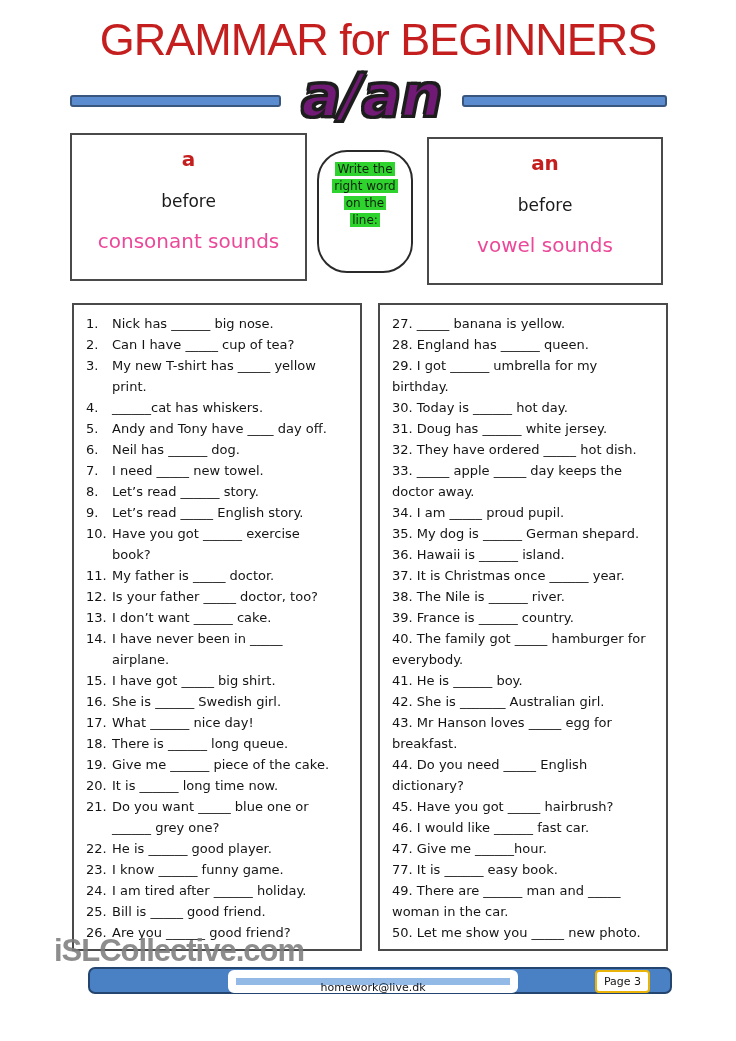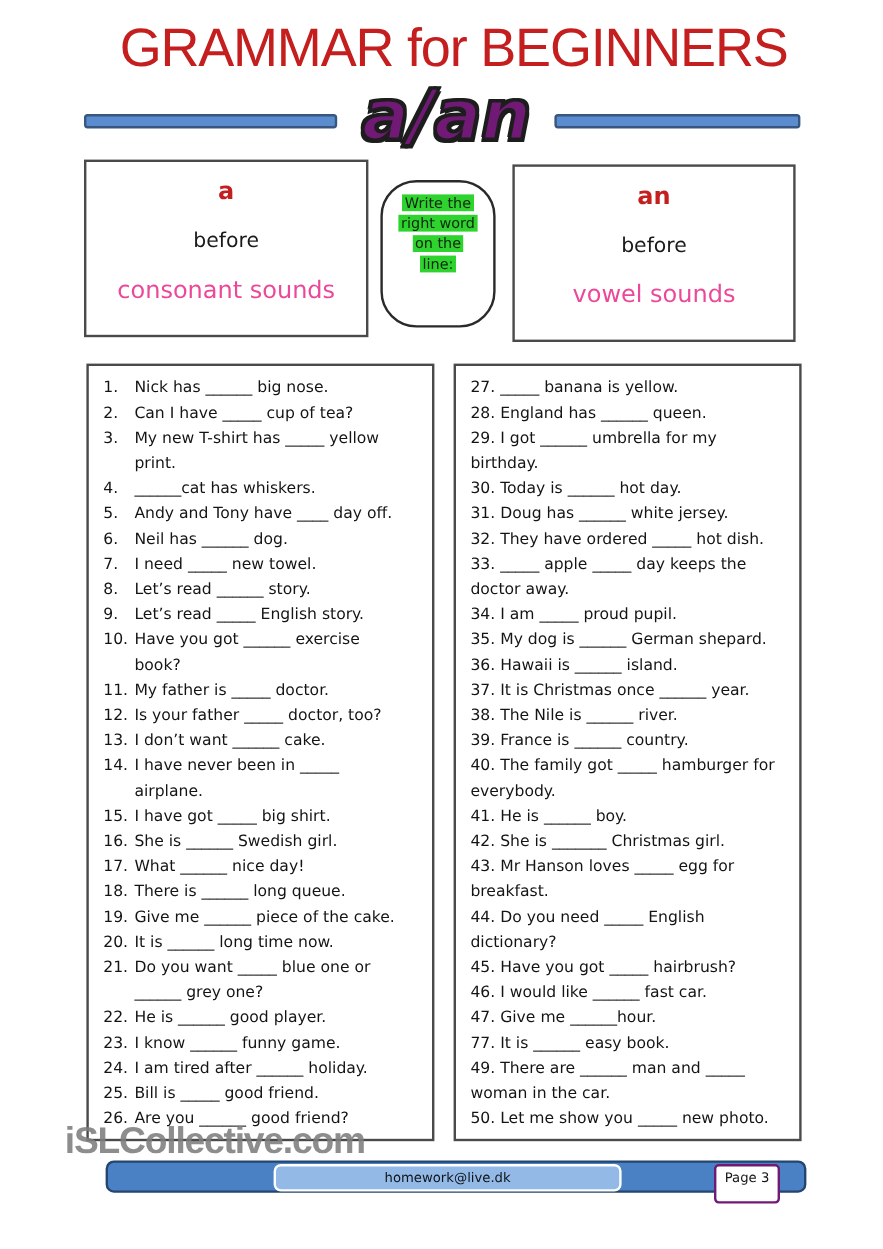--- a/index.html
+++ b/index.html
@@ -71,26 +71,26 @@
     color: rgba(125,125,125,0.88);
   }
 
   
   .footer-bar {
     position: absolute; left: 88px; top: 967px; width: 584px; height: 27px;
     background: #4a80c4; border: 2px solid #23456f; border-radius: 7px; z-index: 4;
   }
   .footer-email {
     position: absolute; left: 138px; top: 1px; width: 290px; height: 23px;
-    background: #93b9e6; border: 2px solid #ffffff; border-radius: 6px;
+    background: #93b9e6; border: 8px solid #ffffff; border-radius: 6px;
     text-align: center; font-size: 11px; line-height: 20px; color: #10131a;
   }
   .footer-page {
-    position: absolute; left: 505px; top: 1px; width: 55px; height: 33px;
-    background: #ffffff; border: 2px solid #701a75; border-radius: 4px;
+    position: absolute; left: 505px; top: 1px; width: 55px; height: 23px;
+    background: #ffffff; border: 2px solid #eab308; border-radius: 4px;
     text-align: center; font-size: 11px; line-height: 19px; color: #141414;
   }
 </style>
 </head>
 <body>
 
 <div class="page">
 
   <div class="title">GRAMMAR for BEGINNERS</div>
 
@@ -239,21 +239,21 @@
 doctor away.</span></div>
       <div class="item"><span class="num">34.</span><span class="txt"> I am _____ proud pupil.</span></div>
       <div class="item"><span class="num">35.</span><span class="txt"> My dog is ______ German shepard.</span></div>
       <div class="item"><span class="num">36.</span><span class="txt"> Hawaii is ______ island.</span></div>
       <div class="item"><span class="num">37.</span><span class="txt"> It is Christmas once ______ year.</span></div>
       <div class="item"><span class="num">38.</span><span class="txt"> The Nile is ______ river.</span></div>
       <div class="item"><span class="num">39.</span><span class="txt"> France is ______ country.</span></div>
       <div class="item"><span class="num">40.</span><span class="txt"> The family got _____ hamburger for
 everybody.</span></div>
       <div class="item"><span class="num">41.</span><span class="txt"> He is ______ boy.</span></div>
-      <div class="item"><span class="num">42.</span><span class="txt"> She is _______ Christmas girl.</span></div>
+      <div class="item"><span class="num">42.</span><span class="txt"> She is _______ Australian girl.</span></div>
       <div class="item"><span class="num">43.</span><span class="txt"> Mr Hanson loves _____ egg for
 breakfast.</span></div>
       <div class="item"><span class="num">44.</span><span class="txt"> Do you need _____ English
 dictionary?</span></div>
       <div class="item"><span class="num">45.</span><span class="txt"> Have you got _____ hairbrush?</span></div>
       <div class="item"><span class="num">46.</span><span class="txt"> I would like ______ fast car.</span></div>
       <div class="item"><span class="num">47.</span><span class="txt"> Give me ______hour.</span></div>
       <div class="item"><span class="num">77.</span><span class="txt"> It is ______ easy book.</span></div>
       <div class="item"><span class="num">49.</span><span class="txt"> There are ______ man and _____
 woman in the car.</span></div>

